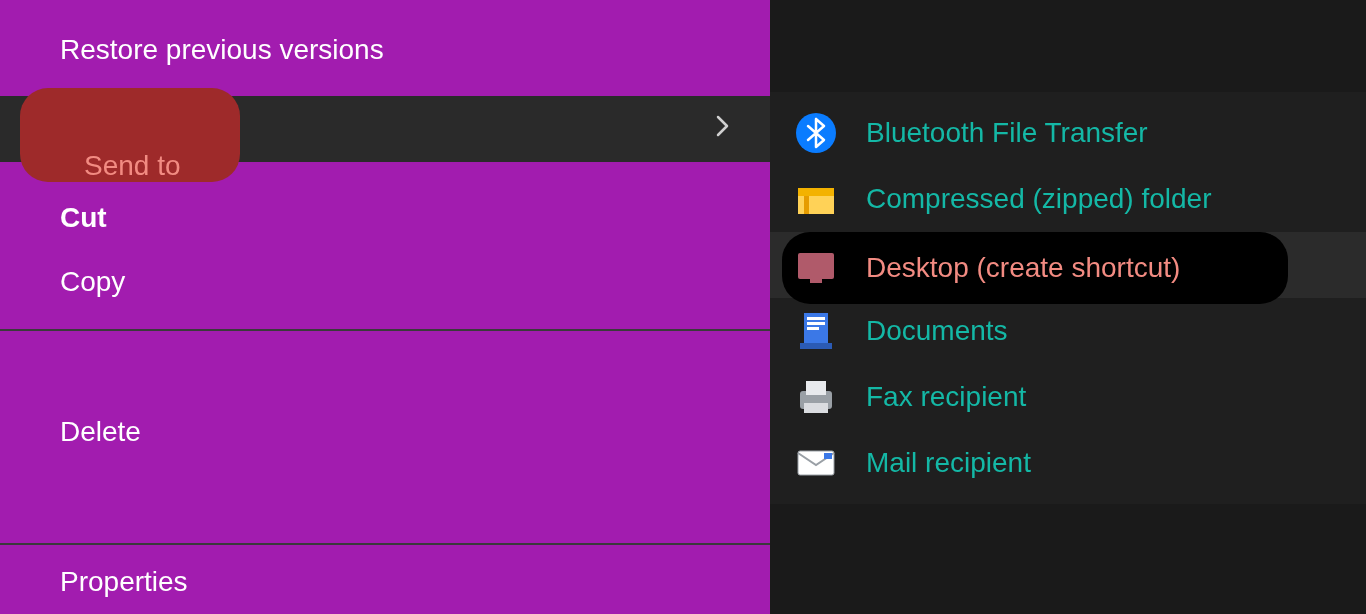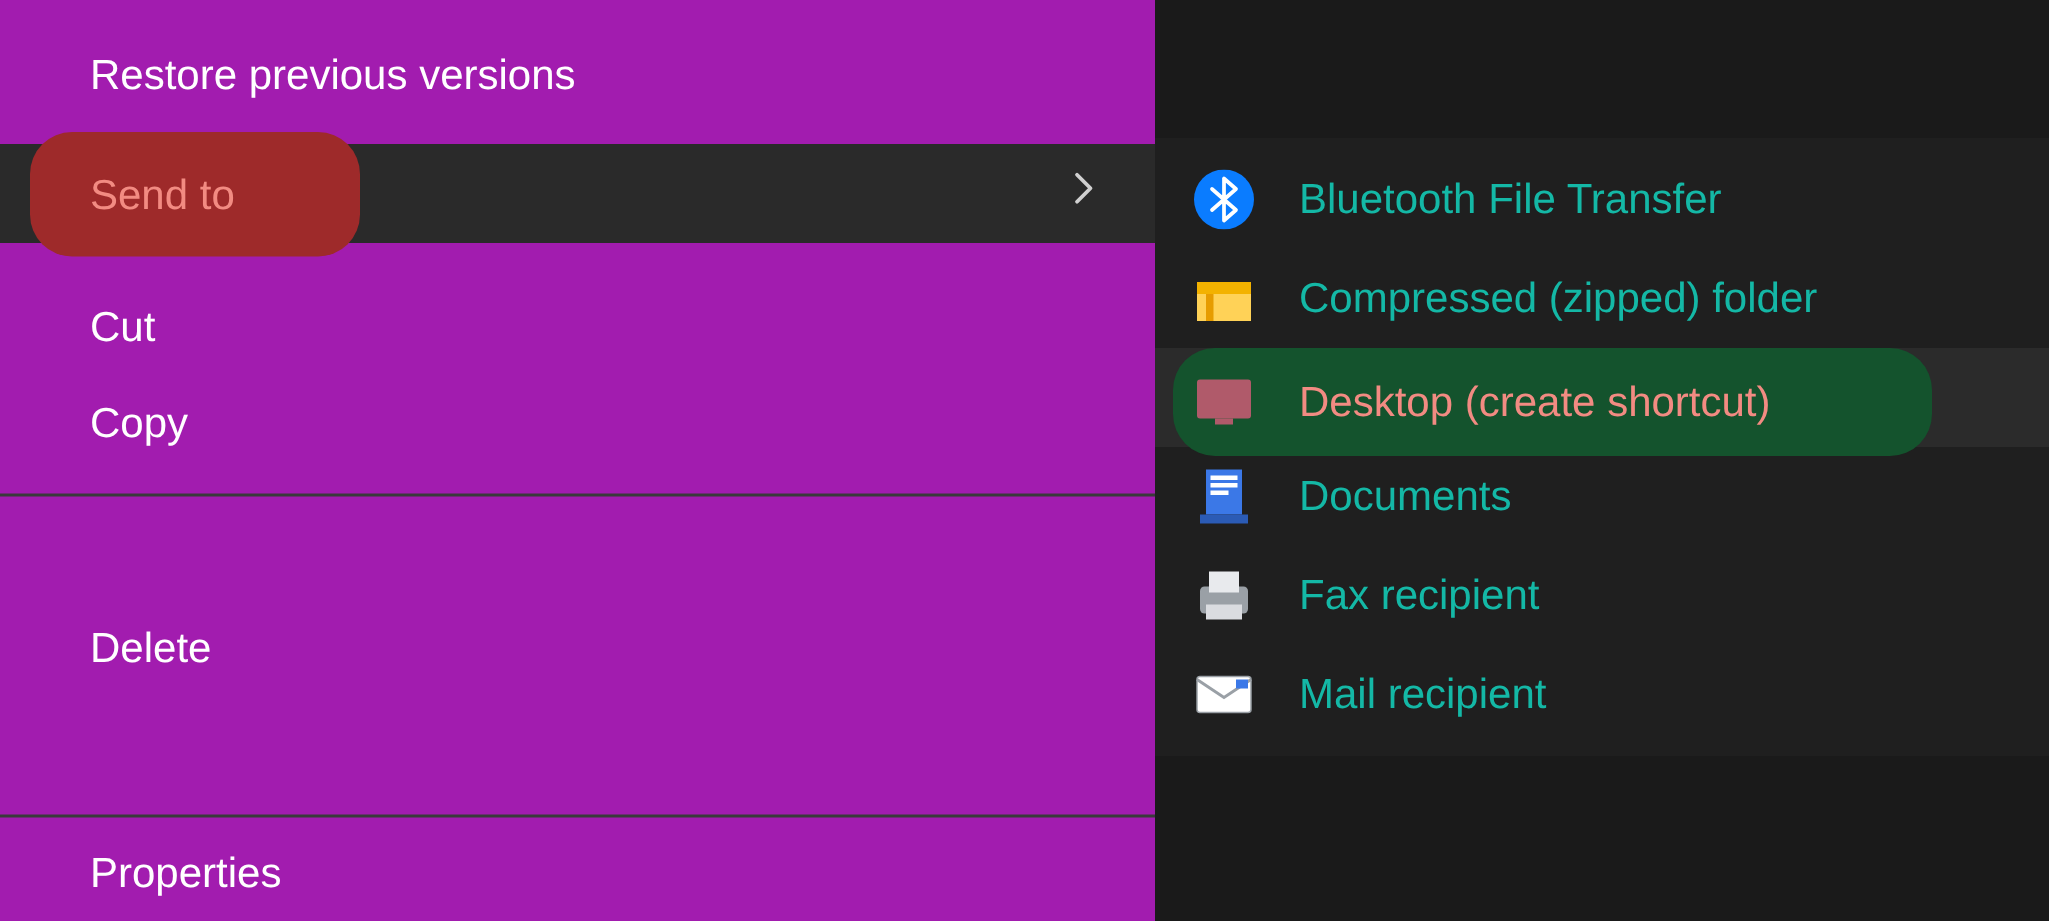--- a/index.html
+++ b/index.html
@@ -24,25 +24,25 @@
   .highlight {
     background: #9e2a2a;
     border-radius: 28px;
     color: #f28b82;
   }
   .highlight-sendto {
     position: absolute;
     left: 20px;
     top: 88px;
     width: 220px;
-    height: 83px;
+    height: 94px;
     z-index: 2;
     display: flex;
-    align-items: center;
-    padding-left: 40px;
+    align-items: flex-end;
+    padding-left: 64px;
   }
   .sendto-row {
     position: absolute;
     top: 96px;
     left: 0;
     right: 0;
     height: 66px;
     background: #2a2a2a;
     display: flex;
     align-items: center;
@@ -55,21 +55,21 @@
     transform: translateY(-50%);
     color: #dcdcdc;
     font-size: 24px;
   }
   .separator {
     height: 2px;
     background: #3a3a3a;
     margin: 5px 0;
   }
   .restore { position:absolute; top:22px; left:0; right:0; height:56px; display:flex; align-items:center; padding-left:60px; }
-  .cut { position:absolute; top:190px; }
+  .cut { position:absolute; top:190px;font-weight:bold; }
   .copy { position:absolute; top:254px; }
   .sep1 { position:absolute; top:324px; left:0; right:0; }
   .createshortcut { position:absolute; top:340px; }
   .delete { position:absolute; top:404px; }
   .rename { position:absolute; top:468px; }
   .sep2 { position:absolute; top:538px; left:0; right:0; }
   .properties { position:absolute; top:554px; }
   .menu-row { left:0; right:0; height:56px; display:flex; align-items:center; padding-left:60px; }
 
   .submenu {
@@ -100,21 +100,21 @@
   .sub-item.hovered {
     background: #2b2b2b;
   }
   .highlight-desktop {
     position: absolute;
     left: 782px;
     top: 232px;
     width: 506px;
     height: 72px;
     border-radius: 28px;
-    background: #14532d;
+    background: #000000;
     z-index: 5;
     display: flex;
     align-items: center;
     padding-left: 14px;
     color: #f28b82;
   }
   .highlight-desktop .icon {
     width: 40px; height: 40px; margin-right: 30px; display:flex; align-items:center; justify-content:center;
   }
 </style>

